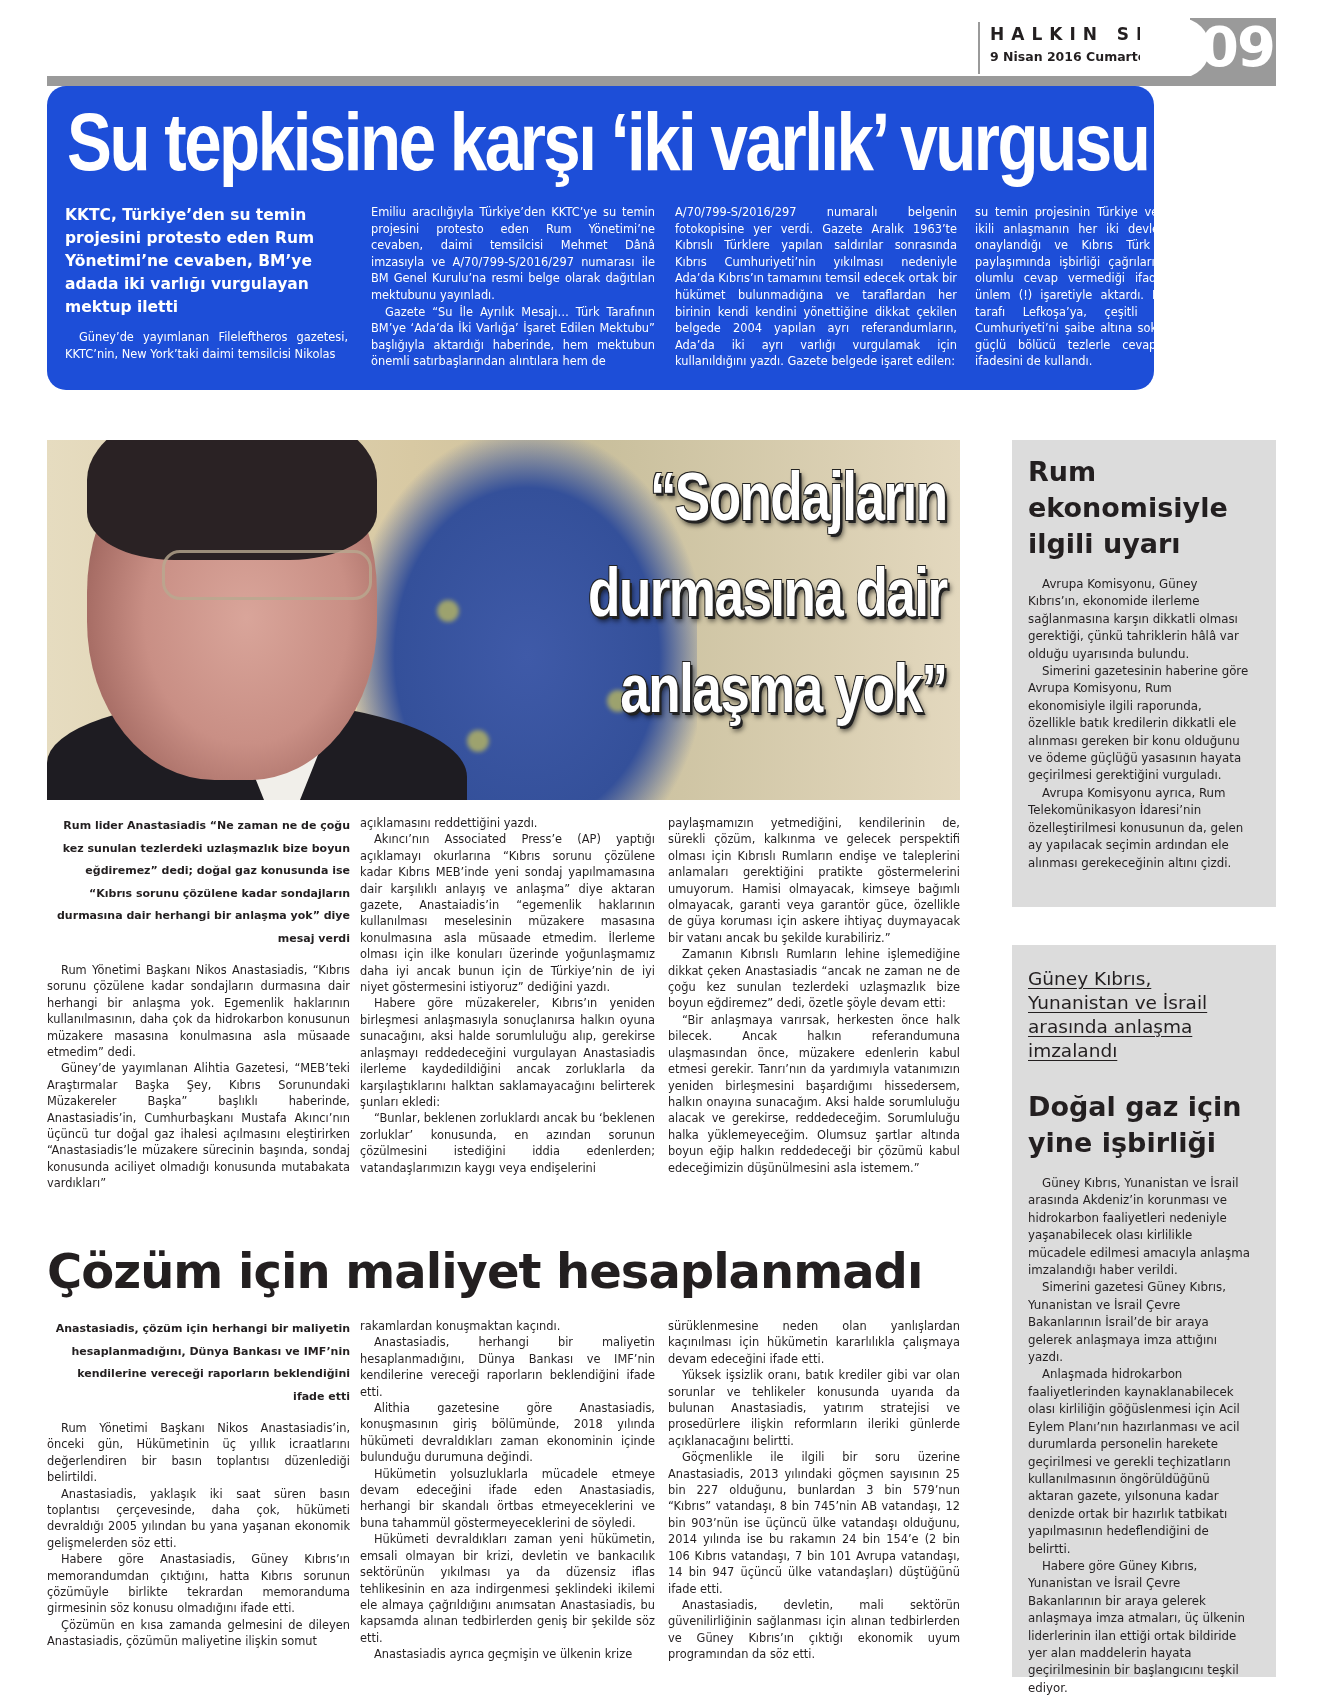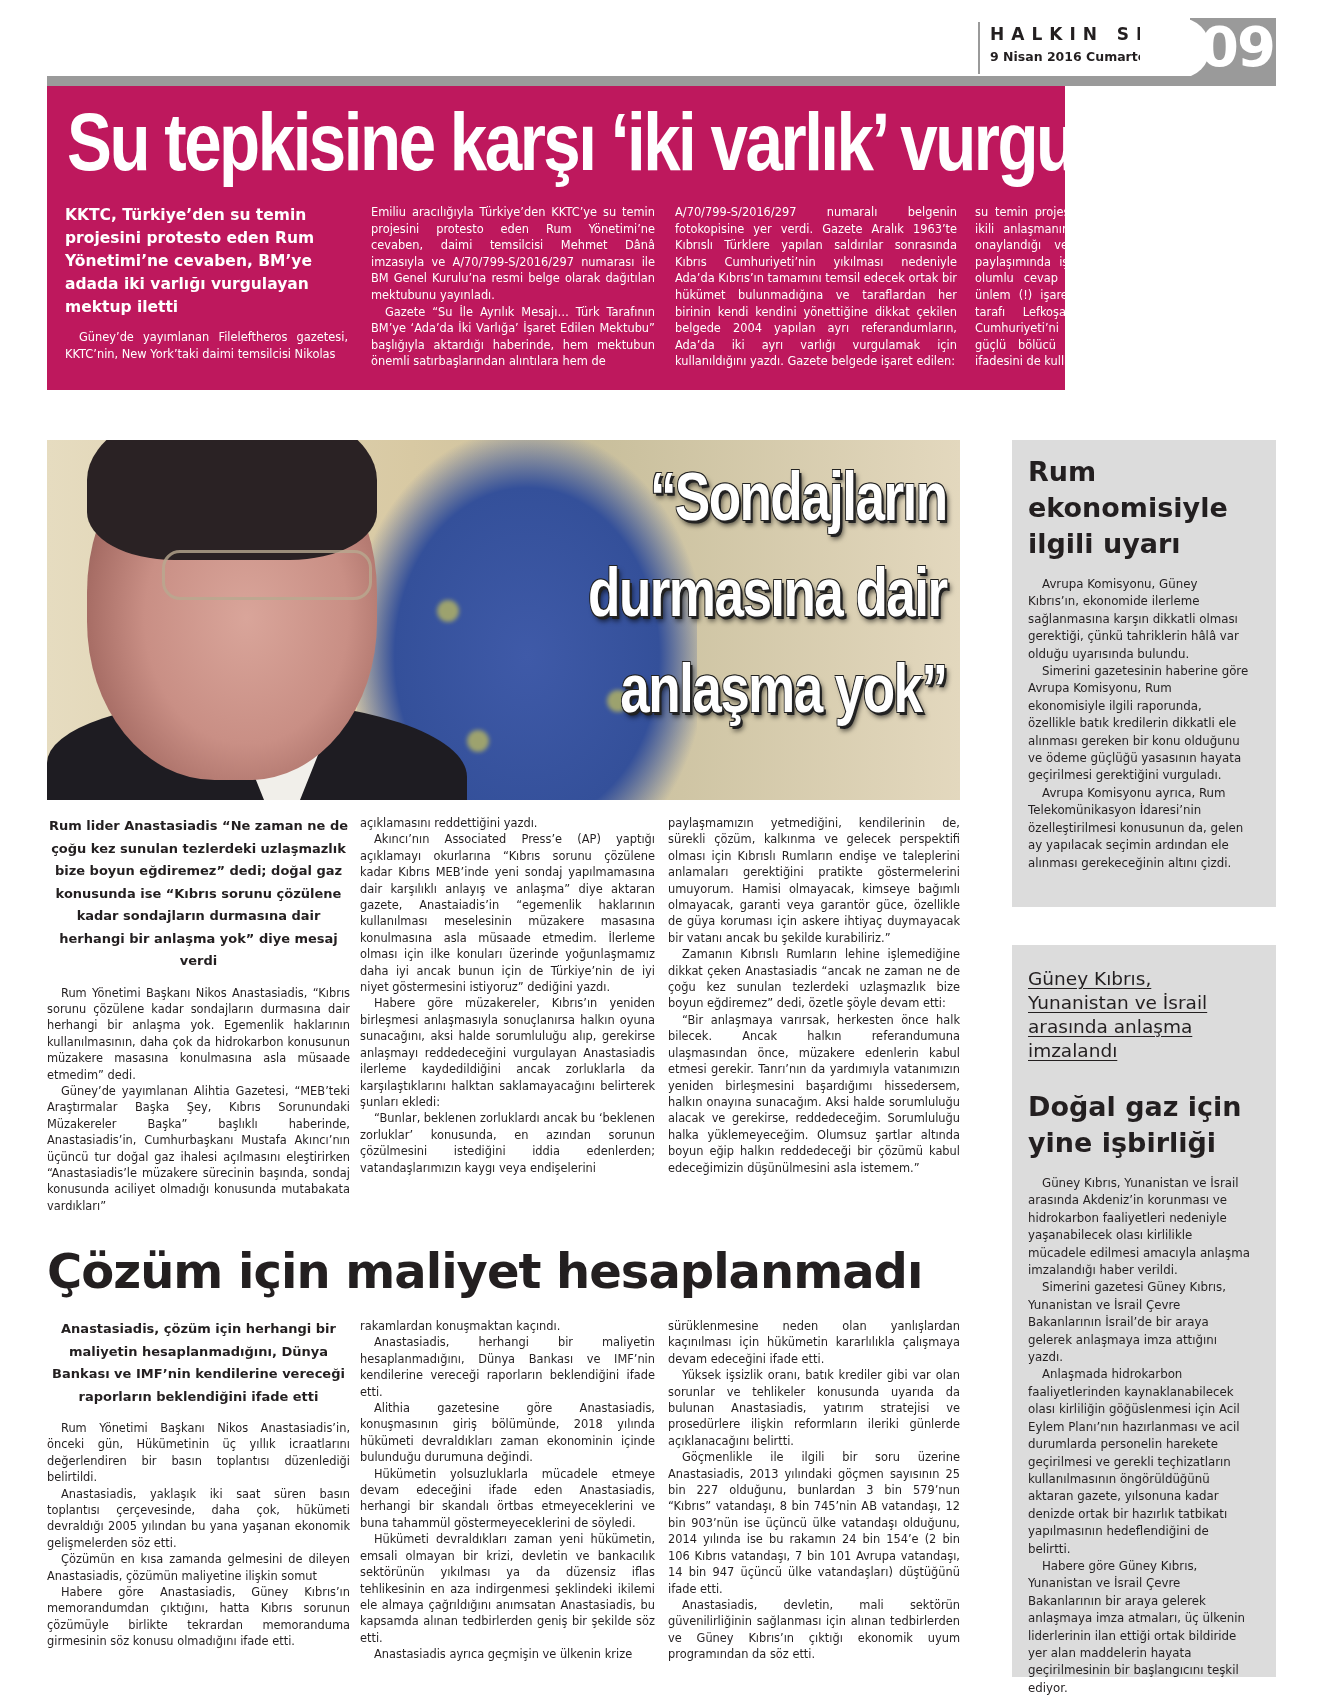--- a/index.html
+++ b/index.html
@@ -9,21 +9,21 @@
   
   .masthead { position: absolute; left: 978px; top: 22px; height: 52px; border-left: 2px solid #9a9a9a; padding-left: 10px; }
   .masthead .paper { font-family: "DejaVu Sans", sans-serif; font-weight: bold; font-size: 17px; letter-spacing: 7px; color: #231f20; line-height: 24px; }
   .masthead .date { font-family: "DejaVu Sans", sans-serif; font-weight: bold; font-size: 12.5px; color: #231f20; line-height: 22px; }
   .page-tab { position: absolute; left: 1190px; top: 18px; width: 86px; height: 62px; background: #9a9a9a; }
   .page-tab-curve { position: absolute; left: 1140px; top: 18px; width: 70px; height: 60px; background: #ffffff; border-radius: 0 40px 40px 0; }
   .page-num { position: absolute; left: 1200px; top: 14px; font-family: "DejaVu Sans", sans-serif; font-size: 56px; font-weight: bold; color: #ffffff; letter-spacing: -2px; line-height: 66px; }
   .grey-bar { position: absolute; left: 47px; top: 76px; width: 1229px; height: 10px; background: #9a9a9a; }
 
   
-  .banner { position: absolute; left: 47px; top: 86px; width: 1018px; height: 304px; background: #be185d; color: #ffffff; }
+  .banner { position: absolute; left: 47px; top: 86px; width: 1107px; height: 304px; background: #1d4ed8; color: #ffffff; border-radius: 19px; }
   .banner-title { position: absolute; left: 20px; top: 10px; width: 1200px; font-family: "Liberation Sans", sans-serif; font-weight: bold; font-size: 82px; line-height: 92px; letter-spacing: -3px; transform: scaleX(0.82); transform-origin: left top; white-space: nowrap; }
   .banner-col { position: absolute; top: 118px; font-size: 11.4px; line-height: 16.6px; text-align: justify; color: #ffffff; }
   .banner-col p { text-indent: 14px; }
   .banner-col p.noindent { text-indent: 0; }
   .banner-lead { font-weight: bold; font-size: 15.5px; line-height: 23px; margin-bottom: 10px; text-align: left; }
 
   
   .photo { position: absolute; left: 47px; top: 440px; width: 913px; height: 360px; overflow: hidden;
     background: linear-gradient(90deg, #e6dcc0 0%, #d8c9a3 40%, #c9bf9c 60%, #e3d8be 100%); padding-left: 31px; }
   .photo .flag { position: absolute; left: 310px; top: 0; width: 340px; height: 360px;
@@ -36,21 +36,21 @@
   .photo .suit { position: absolute; left: 0; top: 260px; width: 420px; height: 140px; background: #1e1c22; border-radius: 45% 55% 0 0; }
   .photo .collar { position: absolute; left: 175px; top: 255px; width: 120px; height: 120px; background: #f1efea; clip-path: polygon(0 0, 100% 0, 60% 100%, 40% 100%); }
   .photo-quote { position: absolute; right: 14px; top: 8px; text-align: right; font-family: "Liberation Sans", sans-serif; font-weight: bold; font-size: 68px; line-height: 96px; letter-spacing: -2px; color: #ffffff;
     transform: scaleX(0.78); transform-origin: right top; white-space: nowrap;
     text-shadow: 3px 3px 0 #222, -1px -1px 0 #222, 1px -1px 0 #222, -1px 1px 0 #222, 4px 5px 6px rgba(0,0,0,.6); }
 
   
   .col { position: absolute; font-size: 11.4px; line-height: 16.4px; text-align: justify; color: #231f20; }
   .col p { text-indent: 14px; }
   .col p.cont { text-indent: 0; }
-  .lead { font-weight: bold; font-size: 13px; line-height: 22.5px; margin-bottom: 12px; text-align: center; }
+  .lead { font-weight: bold; font-size: 11px; line-height: 22.5px; margin-bottom: 12px; text-align: right; }
 
   .article2-title { position: absolute; left: 47px; top: 1238px; font-family: "DejaVu Sans", sans-serif; font-weight: bold; font-size: 48px; line-height: 66px; letter-spacing: -1px; white-space: nowrap; color: #231f20; }
 
   
   .sidebox { position: absolute; left: 1012px; width: 264px; background: #dcdcdc; padding: 14px 24px 12px 16px; }
   .sidebox .side-title { font-family: "DejaVu Sans", sans-serif; font-weight: bold; font-size: 27px; line-height: 36px; color: #231f20; margin-bottom: 14px; }
   .sidebox .kicker { font-size: 18.5px; line-height: 24px; text-decoration: underline; text-underline-offset: 3px; margin: 8px 0 26px 0; color: #231f20; }
   .sidebox .side-text { font-size: 11.8px; line-height: 17.4px; color: #231f20; }
   .sidebox .side-text p { text-indent: 14px; }
 </style>
@@ -118,22 +118,22 @@
   <p>Zamanın Kıbrıslı Rumların lehine işlemediğine dikkat çeken Anastasiadis “ancak ne zaman ne de çoğu kez sunulan tezlerdeki uzlaşmazlık bize boyun eğdiremez” dedi, özetle şöyle devam etti:</p>
   <p>“Bir anlaşmaya varırsak, herkesten önce halk bilecek. Ancak halkın referandumuna ulaşmasından önce, müzakere edenlerin kabul etmesi gerekir. Tanrı’nın da yardımıyla vatanımızın yeniden birleşmesini başardığımı hissedersem, halkın onayına sunacağım. Aksi halde sorumluluğu alacak ve gerekirse, reddedeceğim. Sorumluluğu halka yüklemeyeceğim. Olumsuz şartlar altında boyun eğip halkın reddedeceği bir çözümü kabul edeceğimizin düşünülmesini asla istemem.”</p>
 </div>
 
 <h2 class="article2-title">Çözüm için maliyet hesaplanmadı</h2>
 
 <div class="col" style="left:47px; top:1318px; width:303px;">
   <div class="lead">Anastasiadis, çözüm için herhangi bir maliyetin hesaplanmadığını, Dünya Bankası ve IMF’nin kendilerine vereceği raporların beklendiğini ifade etti</div>
   <p>Rum Yönetimi Başkanı Nikos Anastasiadis’in, önceki gün, Hükümetinin üç yıllık icraatlarını değerlendiren bir basın toplantısı düzenlediği belirtildi.</p>
   <p>Anastasiadis, yaklaşık iki saat süren basın toplantısı çerçevesinde, daha çok, hükümeti devraldığı 2005 yılından bu yana yaşanan ekonomik gelişmelerden söz etti.</p>
+  <p>Habere göre Anastasiadis, Güney Kıbrıs’ın memorandumdan çıktığını, hatta Kıbrıs sorunun çözümüyle birlikte tekrardan memoranduma girmesinin söz konusu olmadığını ifade etti.</p>
   <p>Çözümün en kısa zamanda gelmesini de dileyen Anastasiadis, çözümün maliyetine ilişkin somut</p>
-  <p>Habere göre Anastasiadis, Güney Kıbrıs’ın memorandumdan çıktığını, hatta Kıbrıs sorunun çözümüyle birlikte tekrardan memoranduma girmesinin söz konusu olmadığını ifade etti.</p>
 </div>
 <div class="col" style="left:360px; top:1318px; width:295px;">
   <p class="cont">rakamlardan konuşmaktan kaçındı.</p>
   <p>Anastasiadis, herhangi bir maliyetin hesaplanmadığını, Dünya Bankası ve IMF’nin kendilerine vereceği raporların beklendiğini ifade etti.</p>
   <p>Alithia gazetesine göre Anastasiadis, konuşmasının giriş bölümünde, 2018 yılında hükümeti devraldıkları zaman ekonominin içinde bulunduğu durumuna değindi.</p>
   <p>Hükümetin yolsuzluklarla mücadele etmeye devam edeceğini ifade eden Anastasiadis, herhangi bir skandalı örtbas etmeyeceklerini ve buna tahammül göstermeyeceklerini de söyledi.</p>
   <p>Hükümeti devraldıkları zaman yeni hükümetin, emsali olmayan bir krizi, devletin ve bankacılık sektörünün yıkılması ya da düzensiz iflas tehlikesinin en aza indirgenmesi şeklindeki ikilemi ele almaya çağrıldığını anımsatan Anastasiadis, bu kapsamda alınan tedbirlerden geniş bir şekilde söz etti.</p>
   <p>Anastasiadis ayrıca geçmişin ve ülkenin krize</p>
 </div>
 <div class="col" style="left:668px; top:1318px; width:292px;">

